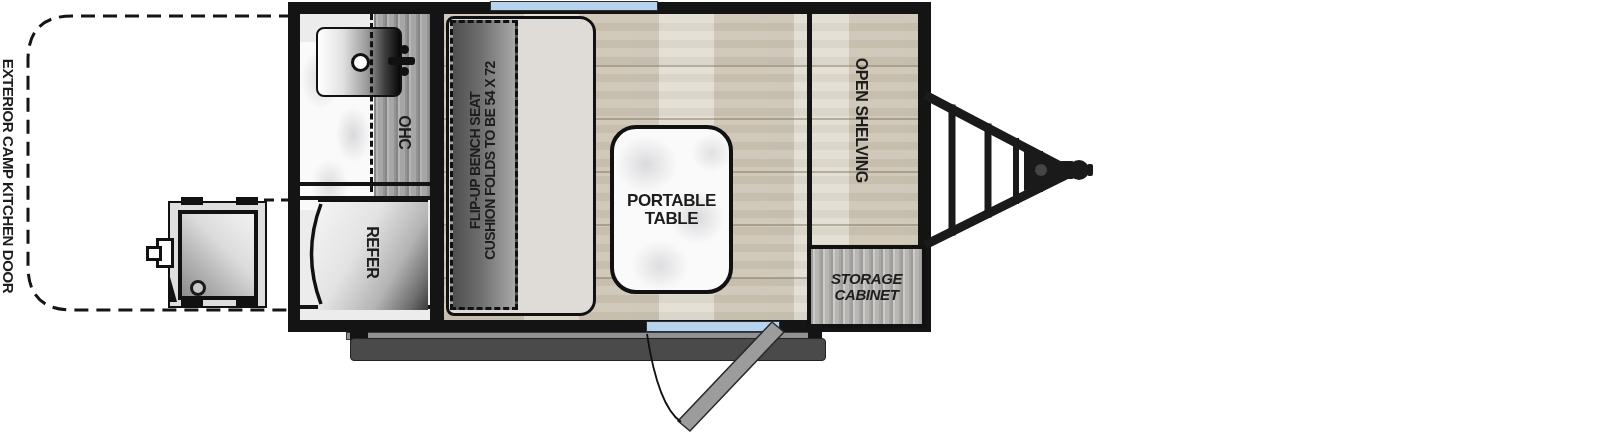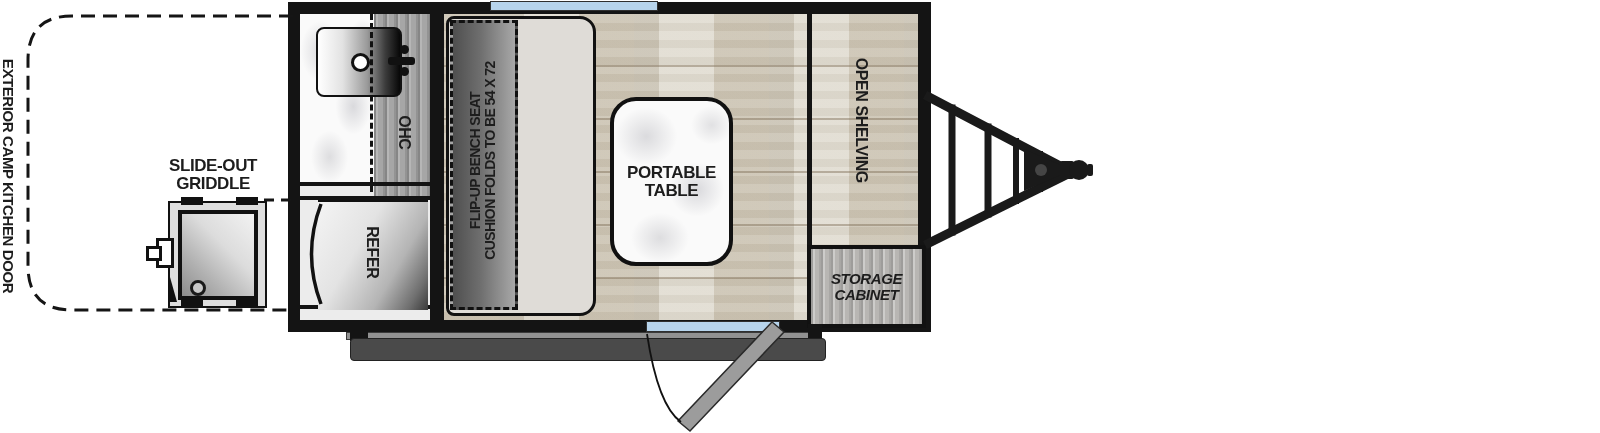--- a/index.html
+++ b/index.html
@@ -15,21 +15,21 @@
   .wood-floor{background-color:#d7d1c3;
     background-image:
       repeating-linear-gradient(180deg, rgba(125,108,85,0) 0 51px, rgba(125,108,85,0.45) 51px 53px),
       repeating-linear-gradient(90deg, rgba(150,132,104,0.16) 0 55px, rgba(95,82,60,0.10) 55px 80px, rgba(255,255,255,0.22) 80px 135px),
       repeating-linear-gradient(180deg, rgba(255,255,255,0.12) 0 9px, rgba(120,104,80,0.07) 9px 17px);}
   .marble{background-color:#fafafa;
     background-image:
       radial-gradient(ellipse 45% 30% at 28% 22%, rgba(160,160,168,0.35), transparent 60%),
       radial-gradient(ellipse 40% 28% at 72% 55%, rgba(148,148,158,0.32), transparent 60%),
       radial-gradient(ellipse 42% 26% at 40% 85%, rgba(155,155,162,0.30), transparent 60%),
-      radial-gradient(ellipse 30% 20% at 85% 15%, rgba(150,150,158,0.25), transparent 60%);}
+      radial-gradient(ellipse 30% 20% at 85% 15%, rgba(150,150,158,0.25), transparent 60%); margin-top: 28px;}
   .graywood{background-color:#a6a6a6;
     background-image:repeating-linear-gradient(90deg, rgba(60,60,60,0.30) 0 2px, rgba(255,255,255,0.18) 2px 4px, rgba(60,60,60,0.0) 4px 9px, rgba(80,80,80,0.22) 9px 11px);}
   .cabwood{background-color:#b8b6b3;
     background-image:repeating-linear-gradient(90deg, rgba(90,90,90,0.28) 0 2px, rgba(255,255,255,0.30) 2px 4px, rgba(90,90,90,0) 4px 8px, rgba(100,100,100,0.18) 8px 10px);}
   svg{display:block;}
 </style>
 </head>
 <body>
 
 <div id="stage">
@@ -84,22 +84,20 @@
 
   <div class="abs" style="left:490px;top:1px;width:166px;height:8px;background:#b7d4ec;border:1px solid #2f2f2f;z-index:3;"></div>
   <div class="abs" style="left:646px;top:321px;width:132px;height:9px;background:#b7d4ec;border:1px solid #2f2f2f;z-index:3;"></div>
 
   <div class="abs" style="left:346px;top:332px;width:462px;height:6px;background:#919191;border:1px solid #3a3a3a;z-index:1;"></div>
   <div class="abs" style="left:350px;top:324px;width:18px;height:17px;background:#141414;z-index:2;"></div>
   <div class="abs" style="left:808px;top:324px;width:14px;height:17px;background:#141414;z-index:2;"></div>
   <div class="abs" style="left:350px;top:338px;width:474px;height:21px;background:#4a4a4a;border:1px solid #222;border-radius:4px;z-index:2;"></div>
 
   <div class="lbl rot90" style="left:-107px;top:166px;width:230px;font-size:15px;">EXTERIOR CAMP KITCHEN DOOR</div>
-  <div class="lbl two" style="left:133px;top:157px;width:160px;font-size:17px;"><span>SLIDE-OUT</span>
-<span>GRIDDLE</span></div>
   <div class="abs" style="left:168px;top:201px;width:95px;height:103px;background:#dedede;border:2px solid #111;z-index:2;"></div>
   <div class="abs" style="left:181px;top:197px;width:22px;height:8px;background:#111;z-index:3;"></div>
   <div class="abs" style="left:236px;top:197px;width:22px;height:8px;background:#111;z-index:3;"></div>
   <div class="abs" style="left:181px;top:300px;width:22px;height:8px;background:#111;z-index:3;"></div>
   <div class="abs" style="left:236px;top:300px;width:22px;height:8px;background:#111;z-index:3;"></div>
   <div class="abs" style="left:178px;top:210px;width:72px;height:82px;border:4px solid #111;
        background:linear-gradient(225deg,#f2f2f2 0%,#dcdcdc 40%,#b0b0b0 72%,#8d8d8d 100%);z-index:3;"></div>
   <div class="abs" style="left:190px;top:280px;width:10px;height:10px;border:3px solid #1a1a1a;border-radius:50%;background:#c9c9c9;z-index:4;"></div>
   <div class="abs" style="left:156px;top:238px;width:12px;height:24px;background:#fff;border:3px solid #111;z-index:2;"></div>
   <div class="abs" style="left:146px;top:246px;width:10px;height:9px;background:#fff;border:3px solid #111;z-index:2;"></div>

